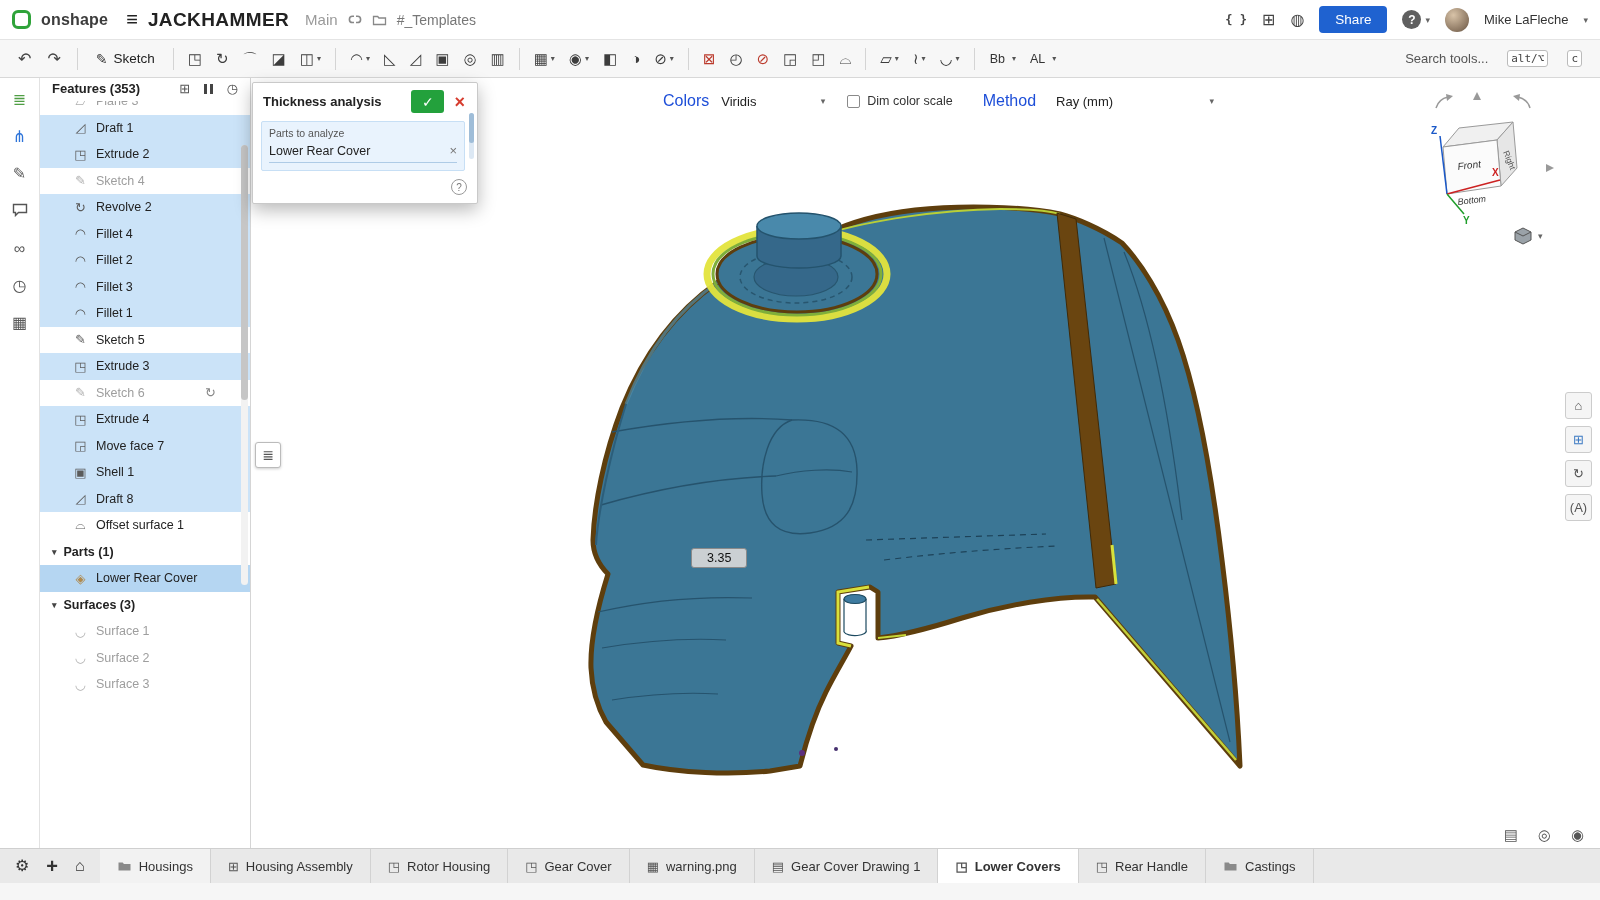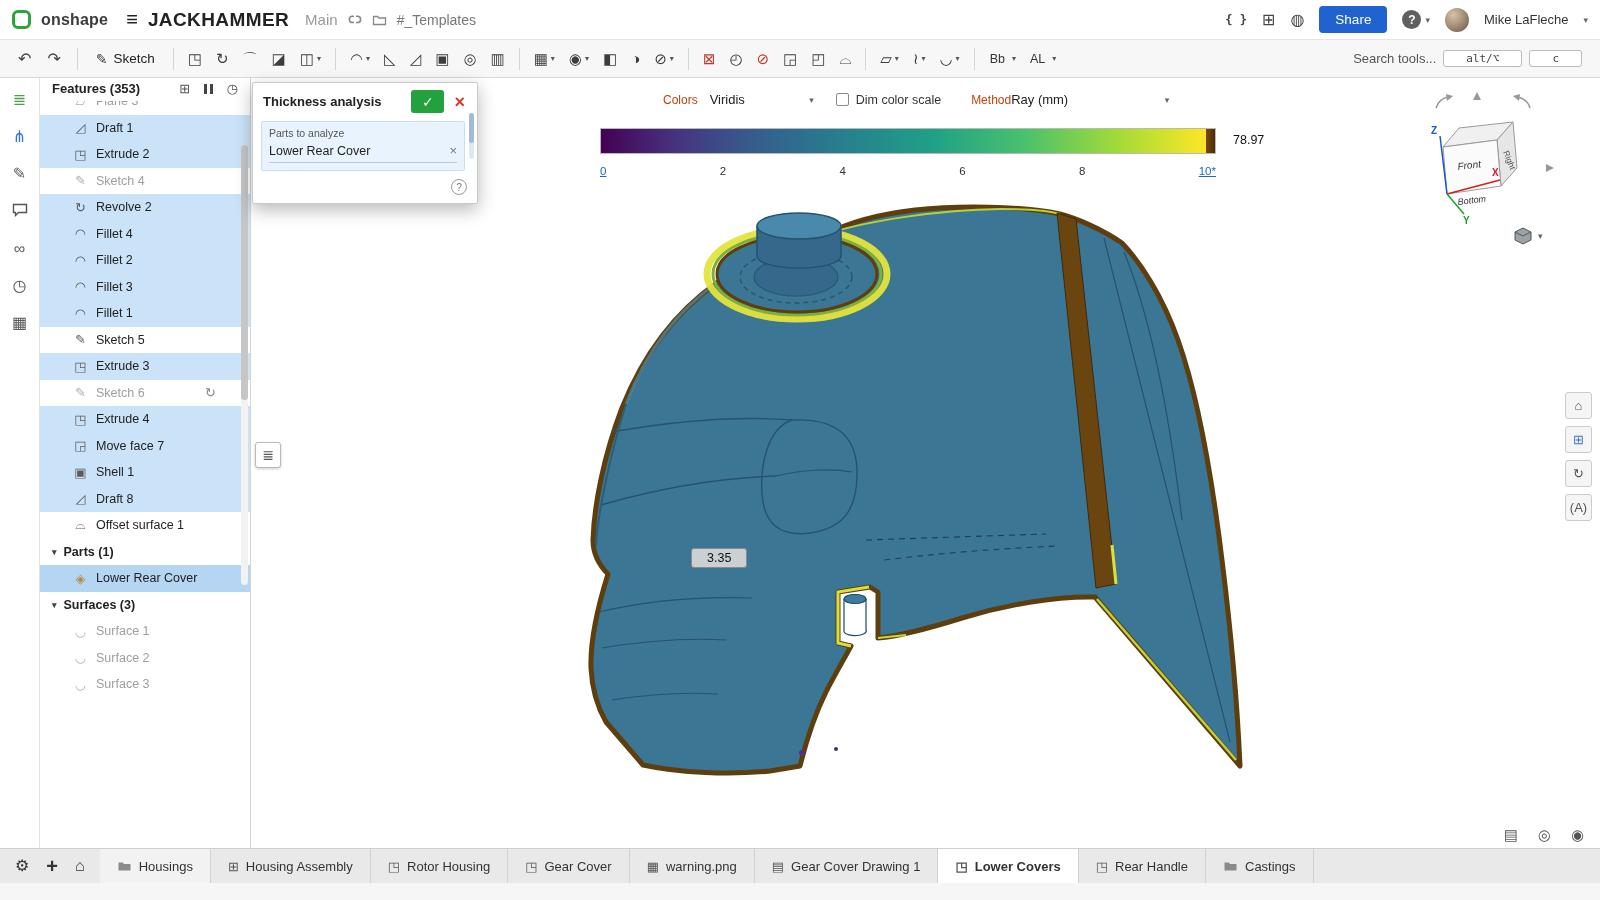--- a/index.html
+++ b/index.html
@@ -30,22 +30,22 @@
   .sep{width:1px;height:22px;background:#d4d4d4;margin:0 8px}
   .sketch-btn{display:flex;align-items:center;gap:6px;padding:4px 10px;cursor:pointer}
   .sketch-ic{font-size:14px;color:#333}
   .sketch-lb{font-size:13.5px;color:#222}
   .tgroup{display:flex;align-items:center;gap:2px}
   .ticon{display:inline-flex;align-items:center;padding:4px 6px;border-radius:3px;cursor:pointer}
   .tg{font-size:15px;color:#3d3d3d;line-height:1}
   .ticon.red .tg{color:#bb3a2c}
   .tcaret{font-size:8px;color:#555;margin-left:3px}
   .txt-tool{display:flex;align-items:center;gap:4px;padding:3px 7px;font-size:12.5px;color:#333;cursor:pointer}
-  .search-tools{margin-left:auto;display:flex;align-items:center;gap:7px;padding:4px 8px;color:#555;font-size:13px}
-  .kbd{font-family:"DejaVu Sans Mono",monospace;font-size:11px;background:#fff;border:1px solid #bbb;border-radius:3px;padding:1px 22px;color:#444}
+  .search-tools{margin-left:auto;display:flex;align-items:center;gap:19px;padding:4px 8px;color:#555;font-size:13px}
+  .kbd{font-family:"DejaVu Sans Mono",monospace;font-size:11px;background:#fff;border:1px solid #bbb;border-radius:3px;padding:1px 3px;color:#444}
 
   
   .rail{position:absolute;left:0;top:78px;width:40px;bottom:52px;background:#fff;border-right:1px solid #e2e2e2;display:flex;flex-direction:column;align-items:center;gap:21px;padding-top:14px;z-index:20}
   .rail-ic{font-size:16px;color:#5a5a5a;cursor:pointer;line-height:1}
   .rail-ic.c-green{color:#4f9e44}
   .rail-ic.c-blue{color:#2e74d9}
   .rail-ic .bubble-svg{display:none}
   .rail-ic.bubble .bubble-svg{display:inline}
 
   
@@ -86,21 +86,21 @@
   .chip-x{margin-left:auto;color:#777;font-size:13px;cursor:pointer}
   .dlg-scroll{position:absolute;right:3px;top:30px;width:5px;height:46px;background:#dce8f4;border-radius:3px}
   .dlg-scroll i{display:block;width:5px;height:30px;background:#9fbdd8;border-radius:3px}
   .dlg-foot{display:flex;padding:2px 10px 8px}
   .dlg-help{margin-left:auto;width:16px;height:16px;border:1.4px solid #999;border-radius:50%;color:#777;font-size:10px;display:flex;align-items:center;justify-content:center}
 
   
   .canvas{position:absolute;left:251px;top:78px;width:1349px;height:770px;background:#fff;z-index:1}
   .model-svg{position:absolute;left:0;top:0;width:1349px;height:770px}
   .ctrl-row{position:absolute;left:412px;top:14px;display:flex;align-items:center;z-index:5}
-  .ctrl-label{font-size:12px;color:#c2410c}
+  .ctrl-label{font-size:16px;color:#1d4ed8}
   .ctrl-dd{display:flex;align-items:center;font-size:13px;color:#222;cursor:pointer}
   .cb{width:13px;height:13px;border:1px solid #8a8a8a;border-radius:2px;background:#fff;cursor:pointer}
   .cb-label{font-size:12.5px;color:#333;margin-left:7px}
   .scalebox{position:absolute;left:349px;top:50px;width:616px;z-index:5}
   .gradbar{display:flex;height:26px;border:1px solid #b9b9b9}
   .grad{flex:1;background:linear-gradient(to right,#440154 0%,#46327e 12%,#365c8d 25%,#277f8e 40%,#1fa187 55%,#4ac16d 70%,#a0da39 85%,#fde725 100%)}
   .grad-cap{width:9px;background:linear-gradient(to right,#7a4a12,#4a2c06)}
   .grad-max{position:absolute;left:633px;top:5px;font-size:12.5px;color:#111}
   .ticks{display:flex;justify-content:space-between;margin-top:11px}
   .tick{font-size:11.5px;color:#333}
@@ -530,42 +530,26 @@
 
   <div class="ctrl-row">
     <span class="ctrl-label">Colors</span>
     <span class="ctrl-dd" style="width:104px;margin-left:12px;justify-content:space-between">
       <span>Viridis</span>
       <span class="caret">▾</span>
     </span>
     <span class="cb" style="margin-left:22px"></span>
     <span class="cb-label">Dim color scale</span>
     <span class="ctrl-label" style="margin-left:30px">Method</span>
-    <span class="ctrl-dd" style="width:158px;margin-left:0;justify-content:space-between">
+    <span class="ctrl-dd" style="width:158px;margin-left:20px;justify-content:space-between">
       <span>Ray (mm)</span>
       <span class="caret">▾</span>
     </span>
   </div>
 
-  <div class="scalebox">
-    <div class="gradbar">
-      <div class="grad"></div>
-      <div class="grad-cap"></div>
-    </div>
-    <div class="grad-max">78.97</div>
-    <div class="ticks">
-
-    <span class="tick link">0</span>
-        <span class="tick">2</span>
-        <span class="tick">4</span>
-        <span class="tick">6</span>
-        <span class="tick">8</span>
-        <span class="tick link">10*</span>
-      </div>
-  </div>
 
   <div class="meas-chip">3.35</div>
 
   <div class="flyout-btn">≣</div>
 
   <svg class="vc-svg" viewBox="1400 88 200 150">
     <path d="M 1436,108 A 16 16 0 0 1 1448,97" fill="none" stroke="#999" stroke-width="1.5"></path>
     <polygon points="1446,94 1453,96 1447,101" fill="#999"></polygon>
     <path d="M 1518,97 A 16 16 0 0 1 1530,108" fill="none" stroke="#999" stroke-width="1.5"></path>
     <polygon points="1520,94 1513,96 1519,101" fill="#999"></polygon>

